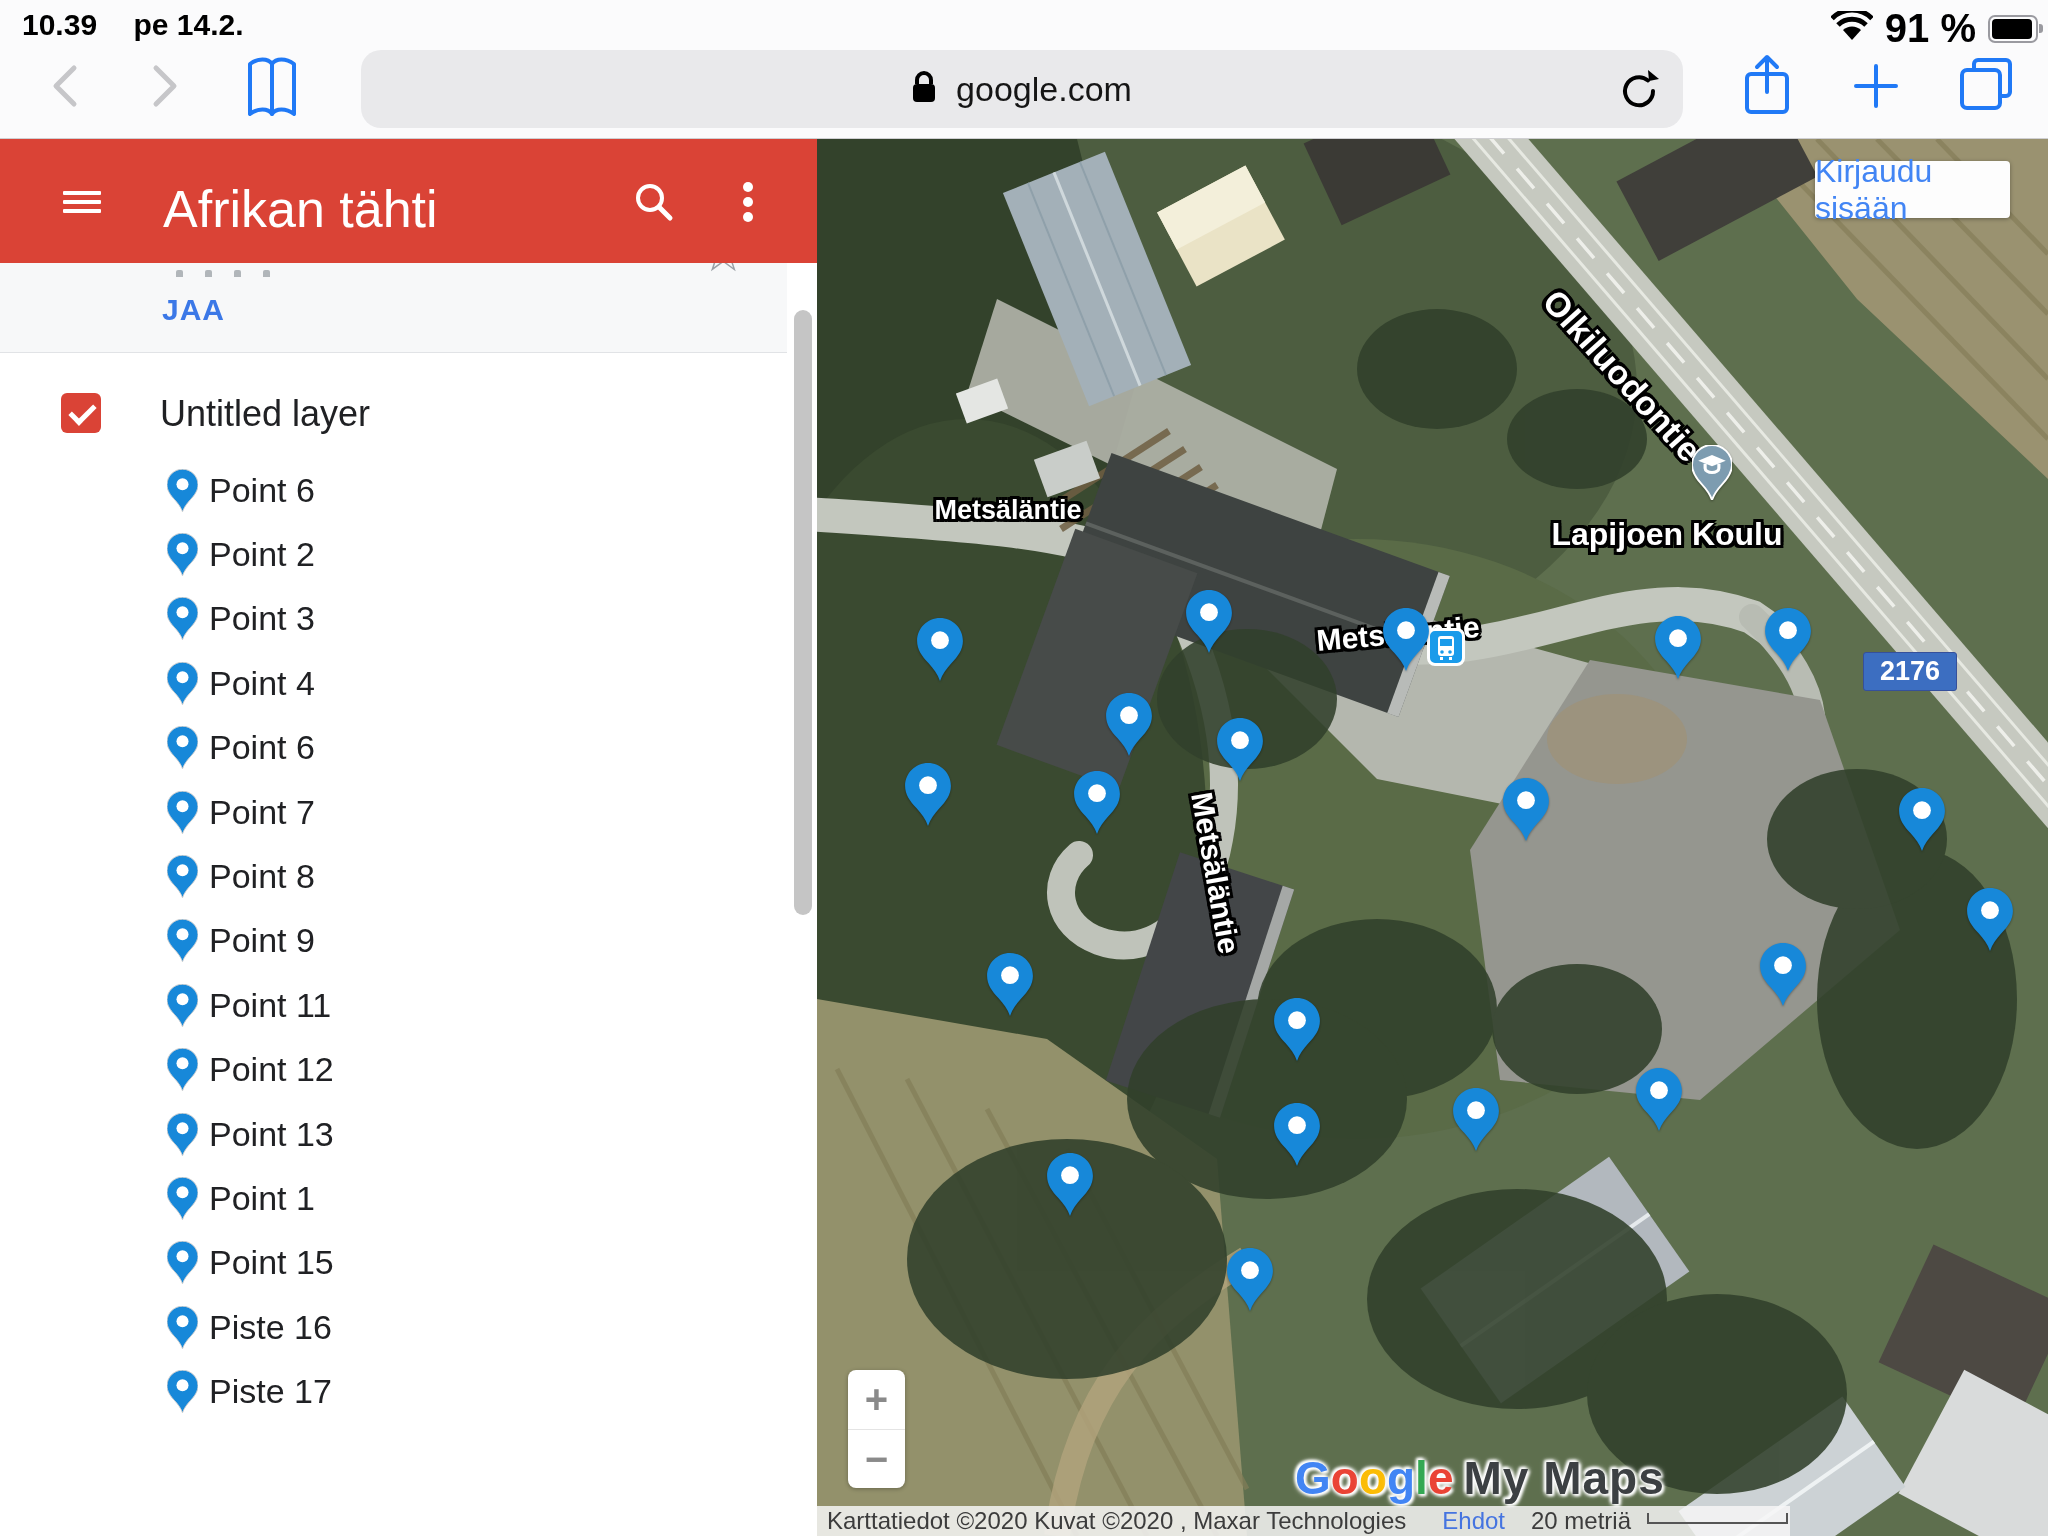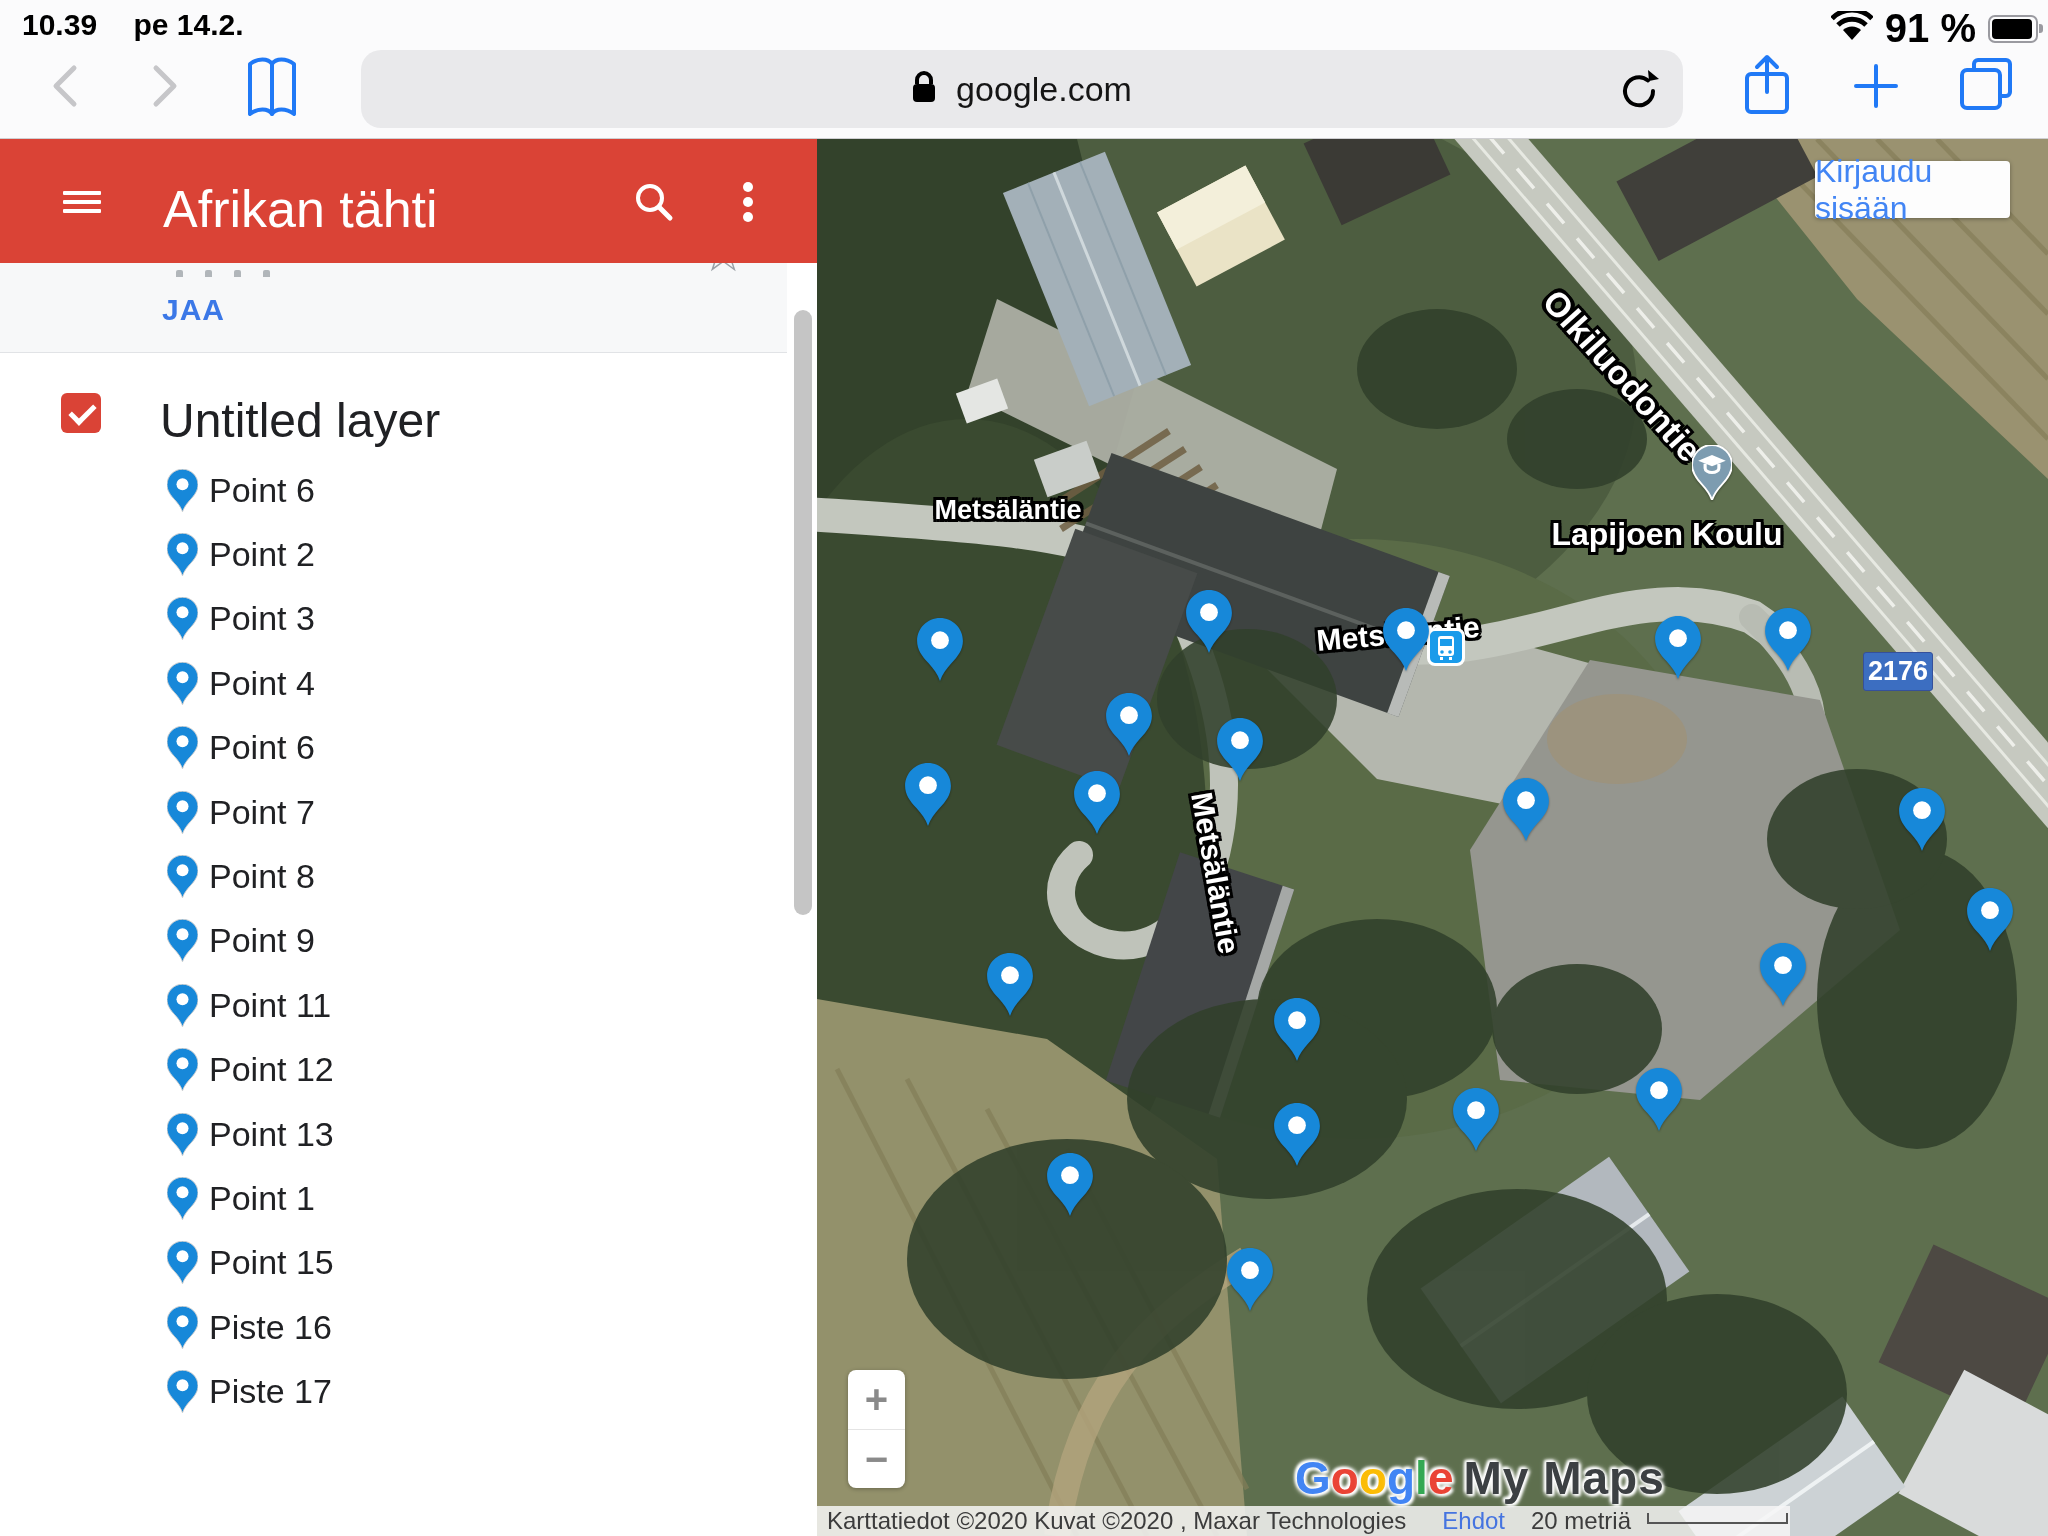--- a/index.html
+++ b/index.html
@@ -40,41 +40,41 @@
   .remnant i{display:inline-block;width:7px;height:9px;background:#9aa0a6;margin-right:22px;border-radius:2px;}
   .star-clip{position:absolute;left:700px;top:-4px;width:60px;height:24px;overflow:hidden;}
   .star-clip .star{position:relative;top:-36px;font-size:52px;color:#9aa0a6;font-weight:400;}
   .share-link{position:absolute;left:162px;top:30px;font-size:30px;font-weight:700;color:#3b78e7;
     letter-spacing:1px;cursor:pointer;}
   .layer-row{position:absolute;left:0;top:246px;width:787px;height:58px;}
   .checkbox{position:absolute;left:61px;top:8px;width:40px;height:40px;background:#da4336;border-radius:6px;
     cursor:pointer;}
   .checkbox i{position:absolute;left:9px;top:11px;width:20px;height:10px;border-left:5px solid #fff;
     border-bottom:5px solid #fff;transform:rotate(-45deg);}
-  .layer-name{position:absolute;left:160px;top:8px;font-size:48px;color:#202124;}
+  .layer-name{position:absolute;left:160px;top:8px;font-size:36px;color:#202124;}
   .points{position:absolute;left:0;top:319px;width:787px;margin:0;padding:0;list-style:none;}
   .points li{height:64.4px;display:flex;align-items:center;cursor:pointer;}
   .points .pt-pin{margin-left:167px;width:31px;height:43px;flex:0 0 auto;}
   .pt-label{margin-left:11px;font-size:34px;color:#202124;}
   .scroll-thumb{position:absolute;left:794px;top:171px;width:18px;height:605px;background:#c5c5c5;
     border-radius:9px;cursor:pointer;}
 
   
   .scenery{position:absolute;left:0;top:0;width:1231px;height:1397px;}
   .road-label{position:absolute;z-index:3;color:#fff;font-weight:700;white-space:nowrap;
     text-shadow:-3px -3px 0 #000,3px -3px 0 #000,-3px 3px 0 #000,3px 3px 0 #000,
       0 -3px 0 #000,0 3px 0 #000,-3px 0 0 #000,3px 0 0 #000;}
   .map-pin{position:absolute;z-index:5;width:46px;height:63px;cursor:pointer;
     filter:drop-shadow(0 1px 1px rgba(0,0,0,.35));}
   .school-marker{position:absolute;left:875px;top:306px;z-index:4;cursor:pointer;
     filter:drop-shadow(0 1px 1px rgba(0,0,0,.35));}
   .bus-stop{position:absolute;left:610px;top:489px;width:38px;height:38px;background:#1a9bea;z-index:4;
     border:3px solid #fff;border-radius:8px;box-sizing:border-box;cursor:pointer;}
   .route-badge{position:absolute;left:1046px;top:513px;z-index:3;background:#3c6ec1;color:#fff;
-    font-size:27px;font-weight:700;padding:3px 4px;border-radius:3px;border:1px solid #35509b;}
+    font-size:27px;font-weight:700;padding:3px 16px;border-radius:3px;border:1px solid #35509b;}
   .signin-btn{position:absolute;left:998px;top:22px;width:195px;height:57px;z-index:6;background:#fdfdfd;
     border-radius:4px;box-shadow:0 1px 4px rgba(0,0,0,.35);display:flex;align-items:center;
     justify-content:center;font-size:32px;color:#4285f4;cursor:pointer;}
   .zoom-ctl{position:absolute;left:31px;top:1231px;width:57px;height:118px;background:#fff;z-index:6;
     border-radius:8px;box-shadow:0 1px 4px rgba(0,0,0,.3);display:flex;flex-direction:column;}
   .zoom-ctl button{flex:1;border:0;background:transparent;font-size:40px;font-weight:700;color:#8a8a8a;
     cursor:pointer;line-height:1;font-family:inherit;}
   .zoom-ctl .zin{border-bottom:1px solid #e4e4e4;}
   .mymaps-logo{position:absolute;left:478px;top:1312px;z-index:7;font-size:46px;font-weight:700;
     white-space:nowrap;text-shadow:0 0 4px #fff,0 0 4px #fff,0 0 6px #fff,2px 2px 3px #fff,-2px -2px 3px #fff;}

